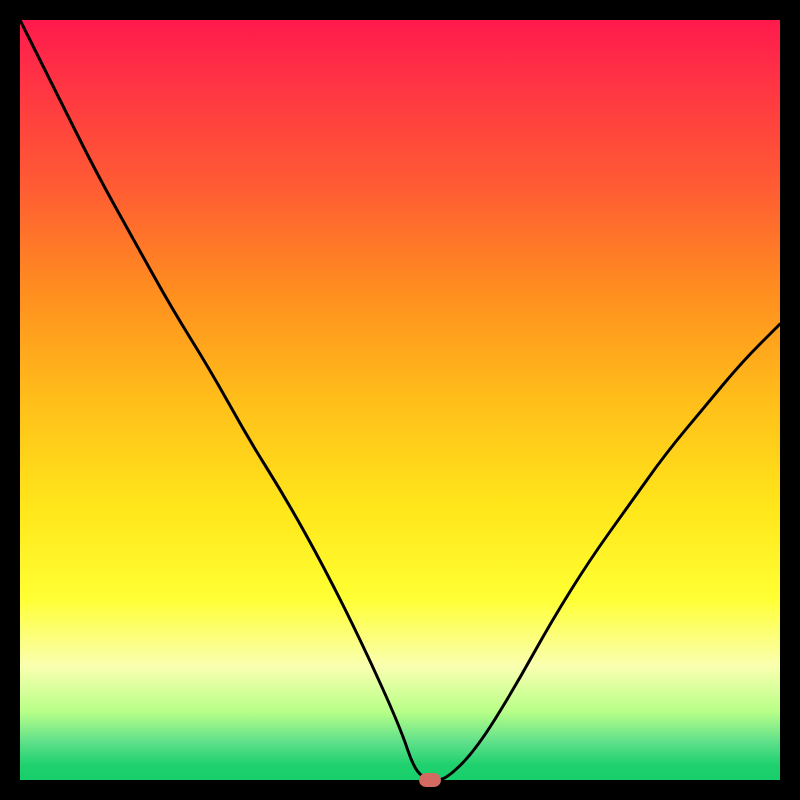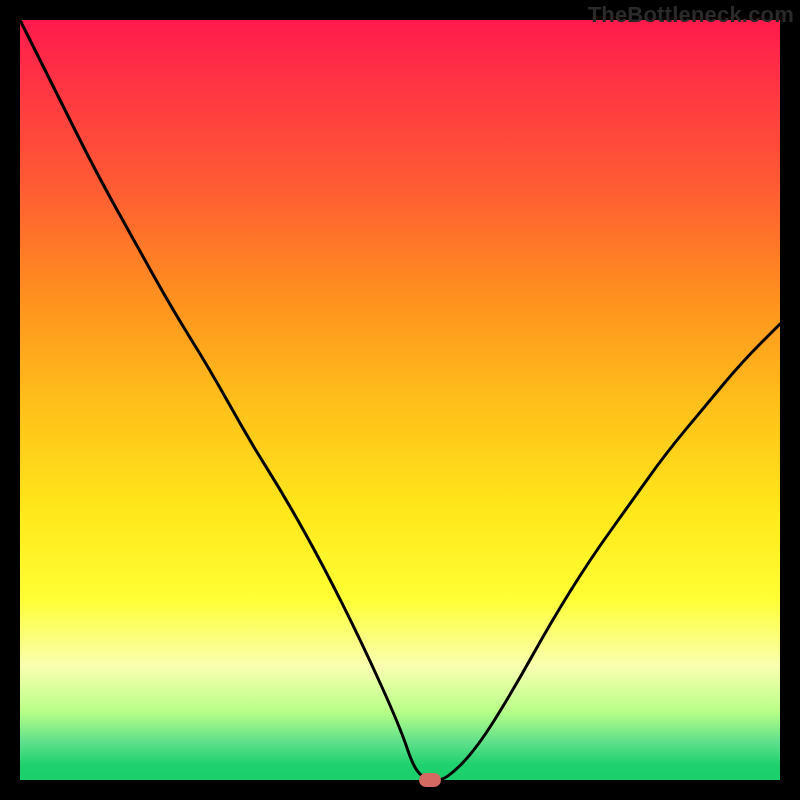--- a/index.html
+++ b/index.html
@@ -68,14 +68,13 @@
 </head>
 <body>
 
 <div class="frame">
   <div class="plot-area">
     <svg class="curve" viewBox="0 0 760 760" preserveAspectRatio="none">
       <path id="curve-path" fill="none" stroke="#000" stroke-width="3" stroke-linejoin="round" stroke-linecap="round" d="M 0 0 Q 0 0 19 38 Q 38 76 57 114 Q 76 152 95 186.2 Q 114 220.39999999999998 133 254.6 Q 152 288.8 171 319.2 Q 190 349.59999999999997 209 383.79999999999995 Q 228 418 247 448.4 Q 266 478.8 285 513 Q 304 547.2 323 585.2 Q 342 623.2 361 665 Q 380 706.8 387.6 729.5999999999999 Q 395.2 752.4 402.8 756.2 Q 410.40000000000003 760 418 760 Q 425.6 760 440.8 744.8 Q 456 729.6 475 699.2 Q 494 668.8 513 634.5999999999999 Q 532 600.4 551 570 Q 570 539.6 589 513 Q 608 486.40000000000003 627 459.8 Q 646 433.2 665 410.4 Q 684 387.6 703 364.79999999999995 Q 722 341.99999999999994 741 323 T 760 304"></path>
     </svg>
     <div id="marker" class="marker" style="left: 410.4px; top: 760px; background: rgb(212, 106, 98);"></div>
   </div>
-  <div class="watermark">TheBottleneck.com</div>
 </div>
 
 </body></html>

